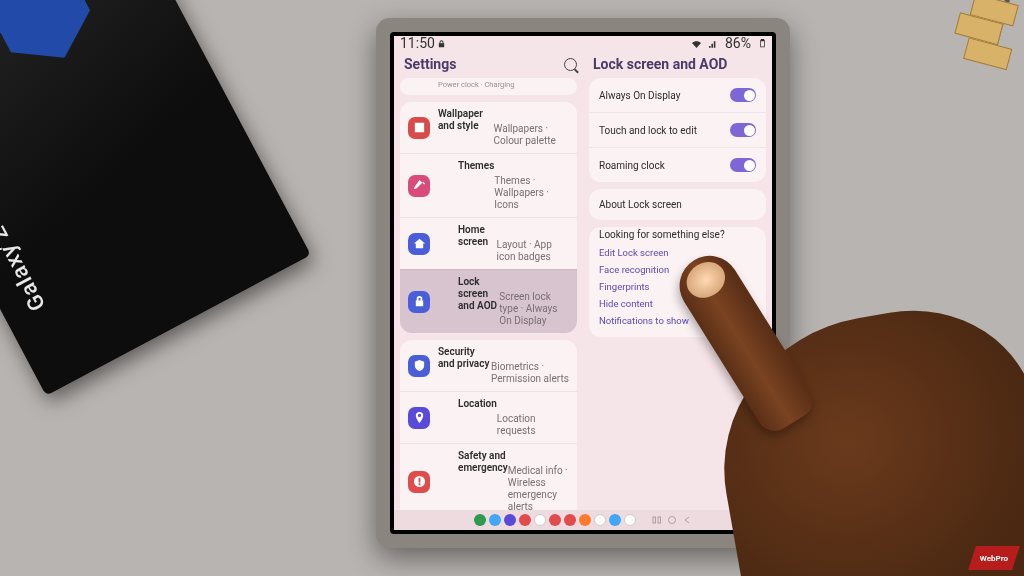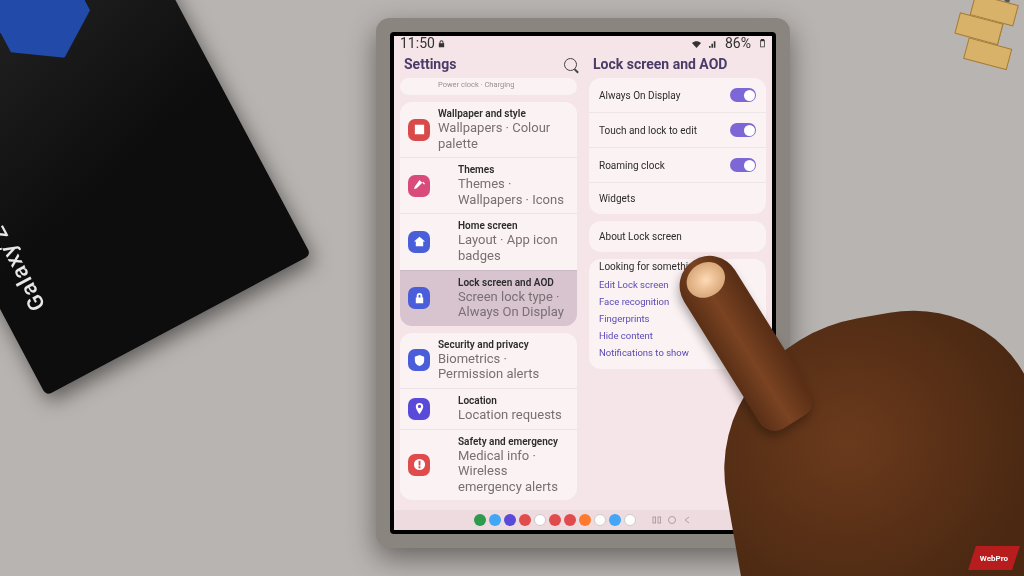--- a/index.html
+++ b/index.html
@@ -71,23 +71,23 @@
   .section-header { font-size: 14px; font-weight: 700; color: #4a3b68; padding: 2px 0 6px 4px; display: flex; align-items: center; justify-content: space-between; }
   .search-icon { width: 13px; height: 13px; border: 1.5px solid #444; border-radius: 50%; position: relative; }
   .search-icon::after { content: ''; position: absolute; width: 5px; height: 1.5px; background: #444; bottom: -2px; right: -3px; transform: rotate(45deg); }
 
   .card { background: rgba(255,255,255,.5); border-radius: 12px; margin-bottom: 7px; overflow: hidden; }
   .row { display: flex; align-items: center; padding: 6px 8px; gap: 8px; }
   .row.sep { border-top: 1px solid rgba(0,0,0,.06); gap: 28px; }
   .row.selected { background: rgba(180,150,170,.5); }
   .row-icon { width: 22px; height: 22px; border-radius: 7px; flex-shrink: 0; display: flex; align-items: center; justify-content: center; }
   .row-icon svg { width: 13px; height: 13px; fill: #fff; }
-  .row-text { display: flex; flex-direction: column; line-height: 1.2; min-width: 0; }
+  .row-text { display: flex; flex-direction: row; line-height: 1.2; min-width: 0; }
   .row-title { font-size: 10px; font-weight: 600; color: #2c2c2c; }
-  .row-sub { font-size: 13px; color: #7a6f72; }
+  .row-sub { font-size: 10px; color: #7a6f72; margin-top: 15px; }
   .truncated-row { padding: 2px 8px 6px 38px; font-size: 7.5px; color: #9a8f92; }
 
   
   .r-row { display: flex; align-items: center; justify-content: space-between; padding: 10px 10px; }
   .r-row.sep { border-top: 1px solid rgba(0,0,0,.05); }
   .r-label { font-size: 10px; color: #2c2c2c; }
   .toggle { width: 26px; height: 14px; background: #7d66d6; border-radius: 8px; position: relative; }
   .toggle::after { content: ''; position: absolute; top: 1.5px; right: 1.5px; width: 11px; height: 11px; background: #fff; border-radius: 50%; }
   .link-list { padding: 2px 10px 8px; }
   .link-title { font-size: 10px; color: #2c2c2c; margin-bottom: 4px; }
@@ -290,23 +290,20 @@
                 <span class="toggle"></span>
               </div>
               <div class="r-row sep">
                 <span class="r-label">Touch and lock to edit</span>
                 <span class="toggle"></span>
               </div>
               <div class="r-row sep">
                 <span class="r-label">Roaming clock</span>
                 <span class="toggle"></span>
               </div>
-              <div class="r-row sep">
-                <span class="r-label">Widgets</span>
-              </div>
             </div>
 
           <div class="card">
             <div class="r-row">
               <span class="r-label">About Lock screen</span>
             </div>
           </div>
 
           <div class="card">
             <div class="link-list">

